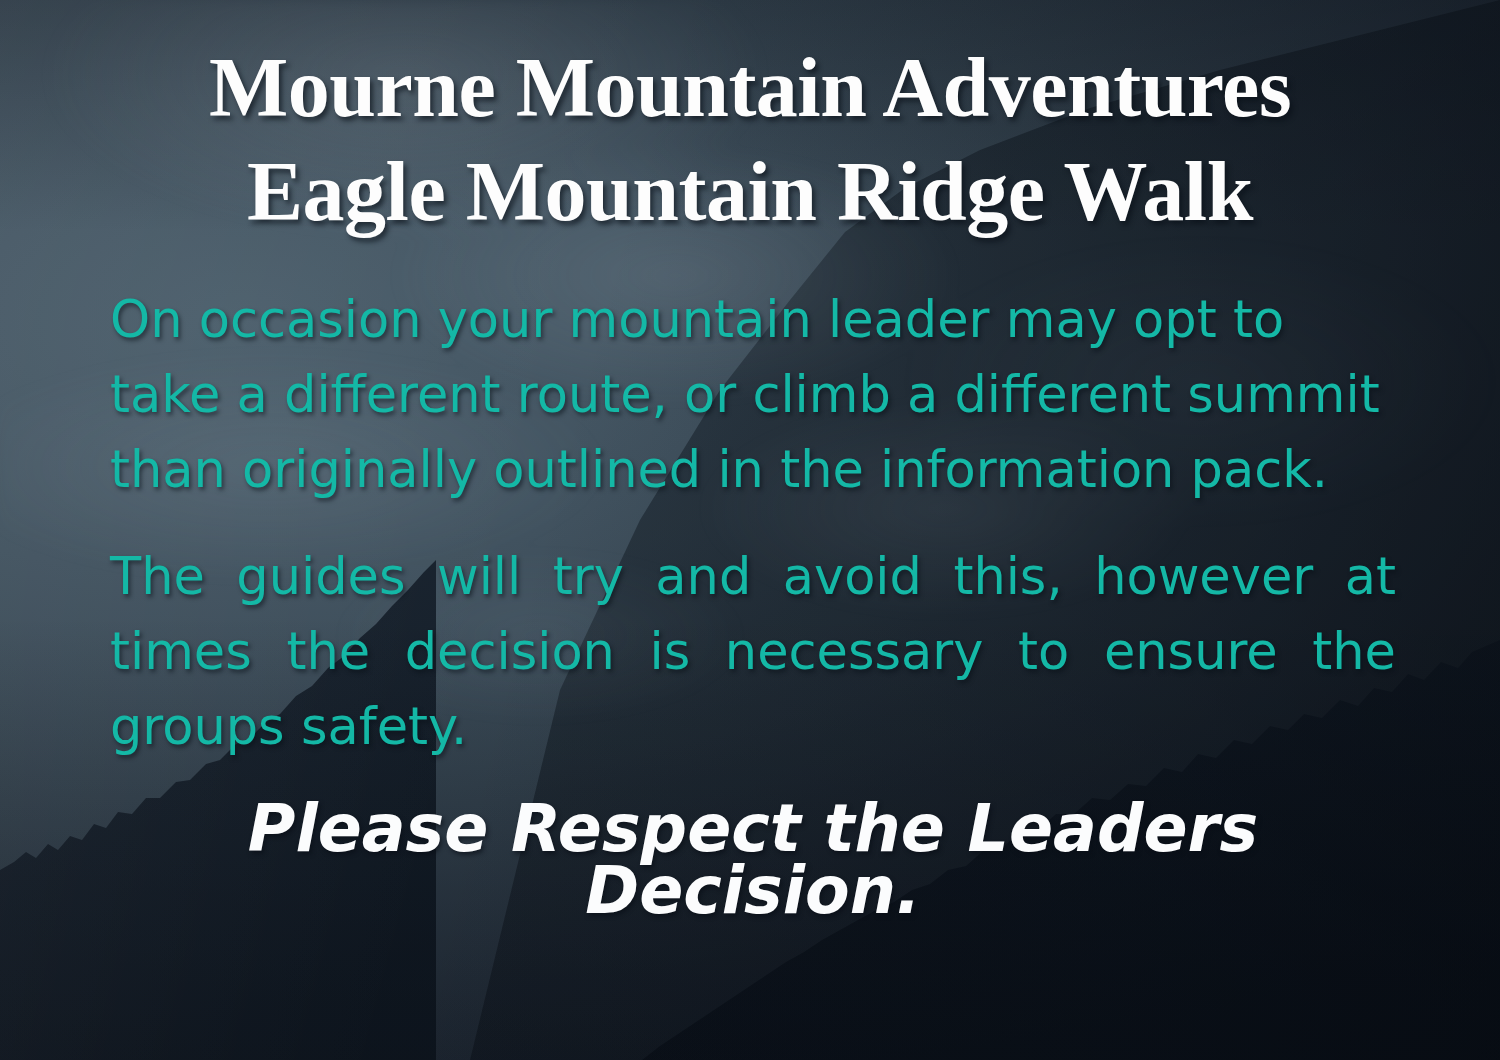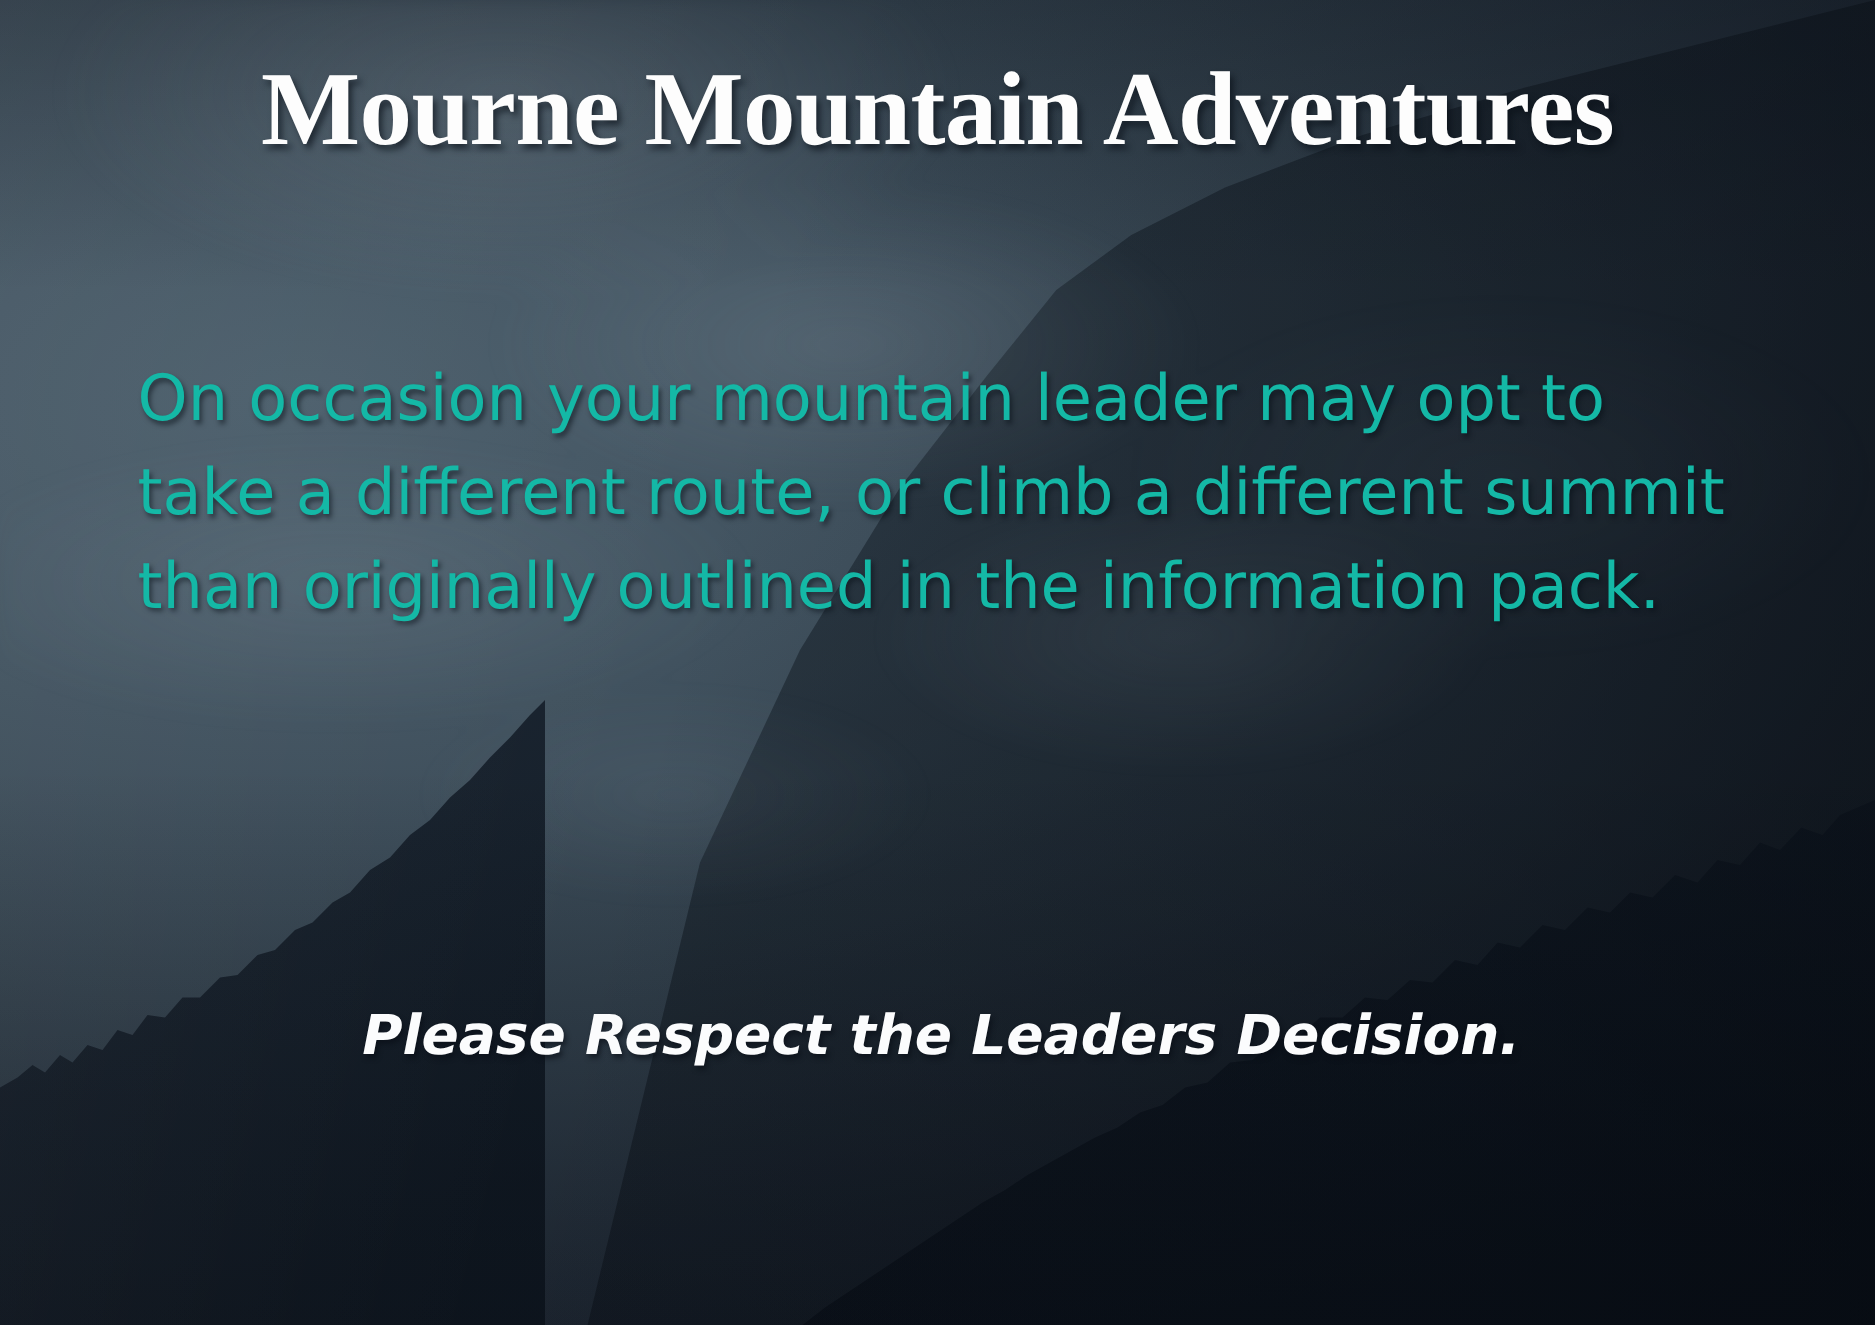--- a/index.html
+++ b/index.html
@@ -93,21 +93,21 @@
 
   .closing {
     position: absolute;
     left: 110px;
     top: 798px;
     width: 1286px;
     text-align: center;
     font-family: "DejaVu Sans", sans-serif;
     font-style: italic;
     font-weight: bold;
-    font-size: 44px;
+    font-size: 65px;
     line-height: 62px;
     color: #fbfcfd;
     text-shadow: 2px 3px 4px rgba(8,14,22,0.6);
   }
 </style>
 </head>
 <body>
 
 <div id="slide">
 
@@ -147,22 +147,24 @@
       <path d="M0,870 L14,862 L26,852 L36,858 L48,844 L58,850 L70,836 L82,840 L94,824 L106,828 L118,812 L132,814 L146,798 L160,798 L176,782 L190,780 L206,764 L220,760 L236,744 L250,738 L266,722 L280,714 L296,696 L312,686 L328,668 L344,656 L360,638 L376,624 L392,606 L408,590 L424,572 L436,560 L436,1060 L0,1060 Z" fill="url(#gRidgeL)" opacity="0.93"></path>
     </svg>
   </div>
 
   <div class="bg-layer bg-vignette"></div>
 
   <div class="content">
 
     <div class="title-block">
       <div class="title-line">Mourne Mountain Adventures</div>
+      <div class="title-line">Eagle Mountain Ridge Walk</div>
     </div>
 
     <div class="body-block">
       <p class="para">On occasion your mountain leader may opt to take a different route, or climb a different summit than originally outlined in the information pack.</p>
+      <p class="para justified">The guides will try and avoid this, however at times the decision is necessary to ensure the groups safety.</p>
     </div>
 
     <div class="closing">Please Respect the Leaders Decision.</div>
 
   </div>
 </div>
 
 </body></html>

